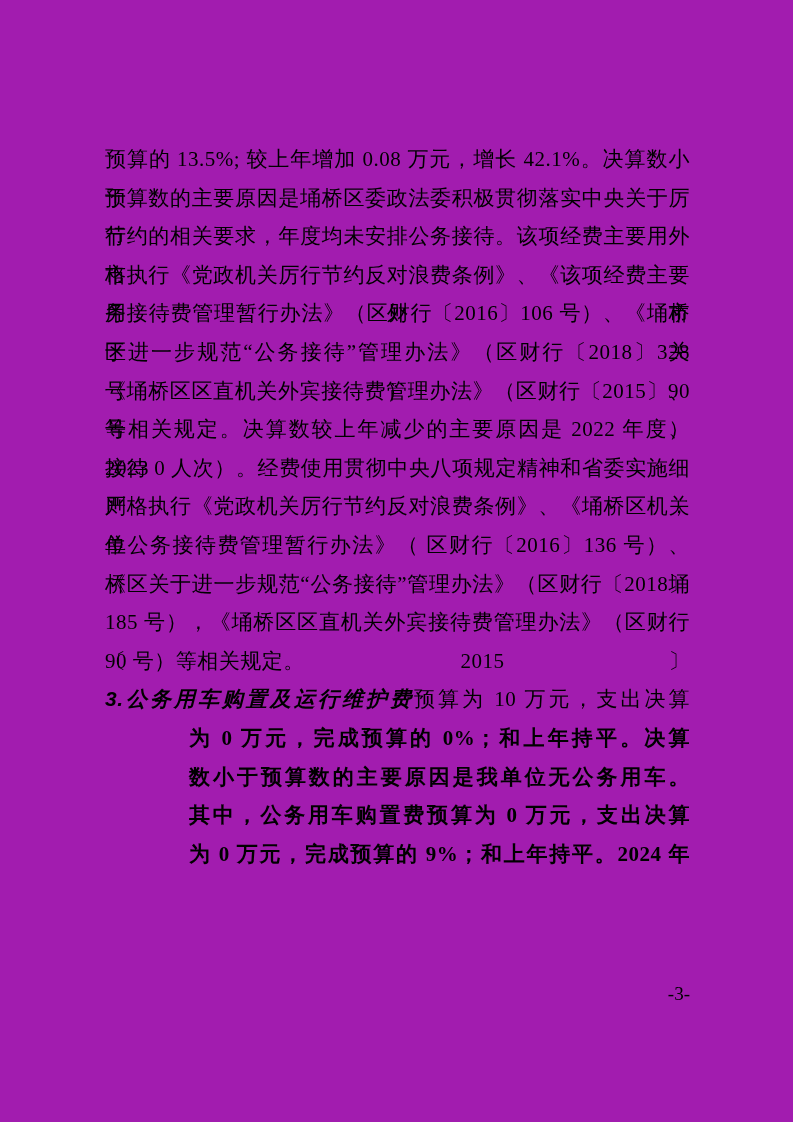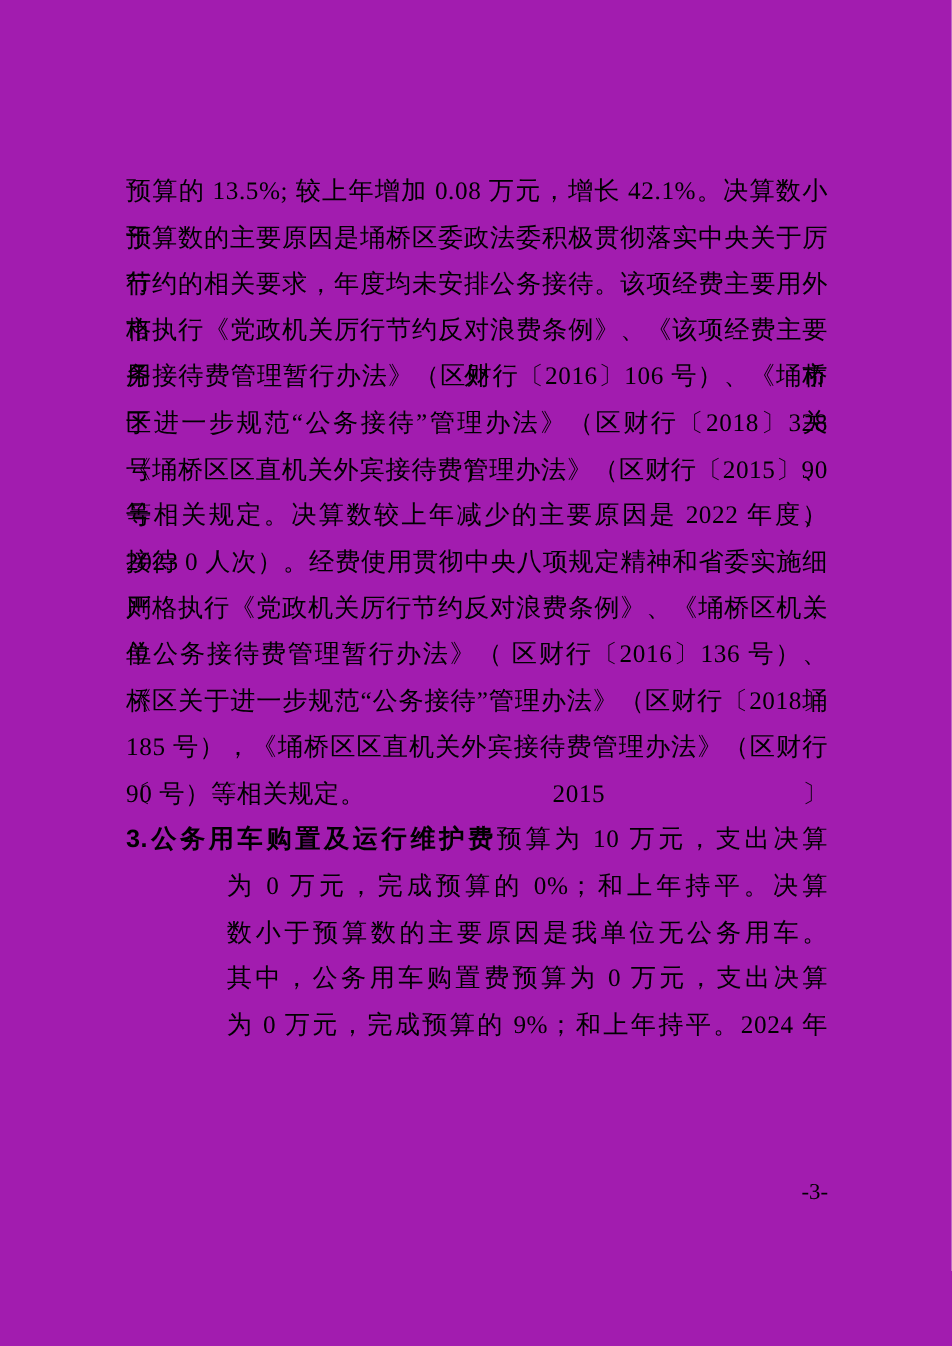--- a/index.html
+++ b/index.html
@@ -30,25 +30,27 @@
     text-align: justify;
     text-align-last: justify;
     letter-spacing: 0.5px;
   }
   .line.flush {
     text-align: left;
     text-align-last: left;
   }
   .line.indent {
     padding-left: 84px;
+    font-weight: bold;
   }
   .line .bold {
     font-weight: 700;
     font-family: "Liberation Sans", sans-serif;
     letter-spacing: 0.5px;
+    font-style: italic;
   }
   .page-number {
     position: absolute;
     top: 983px;
     right: 103px;
     font-size: 19px;
     font-family: "Liberation Serif", serif;
     text-align: right;
   }
 </style>

